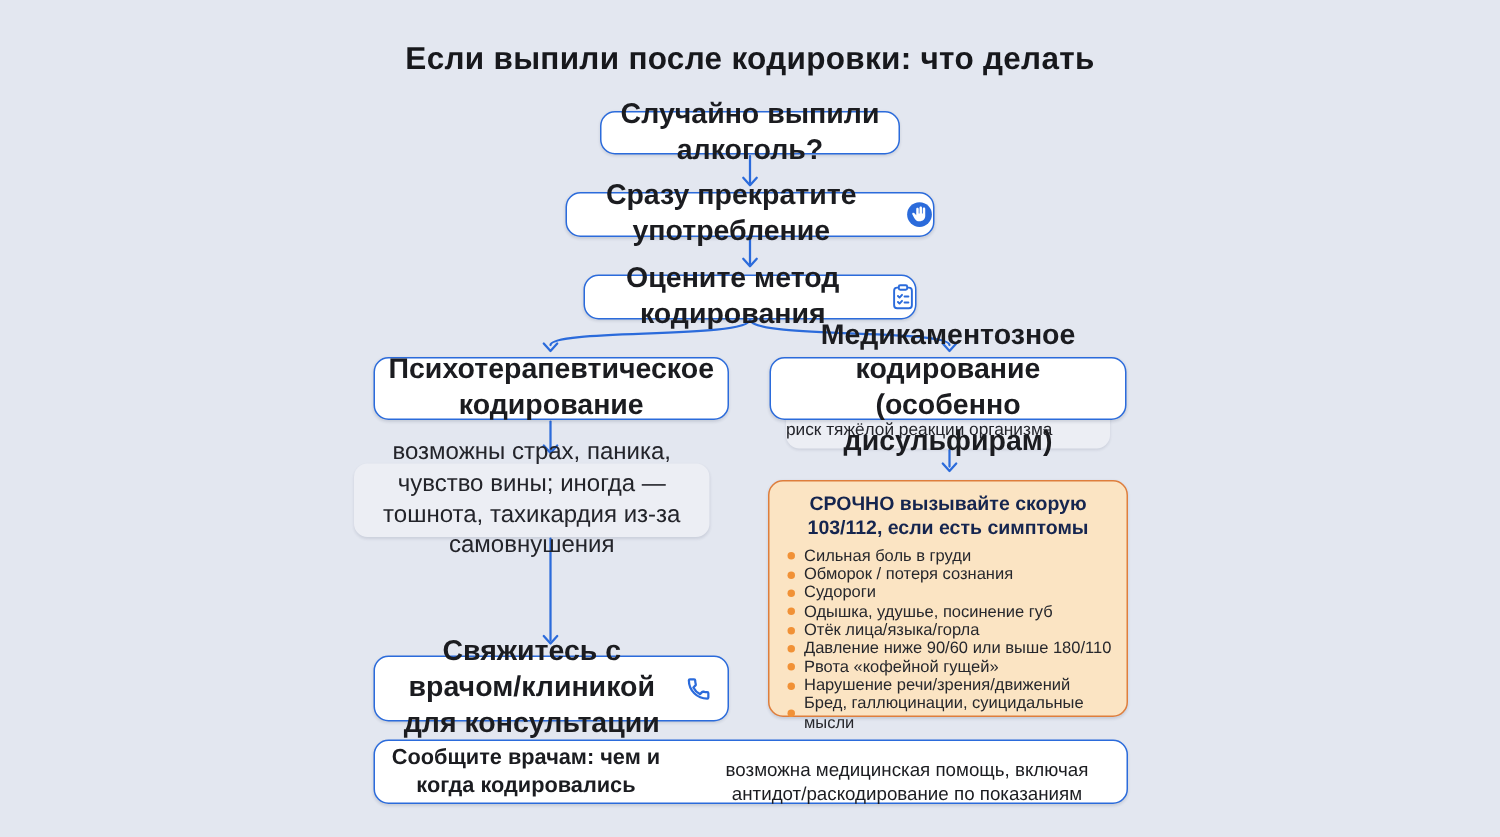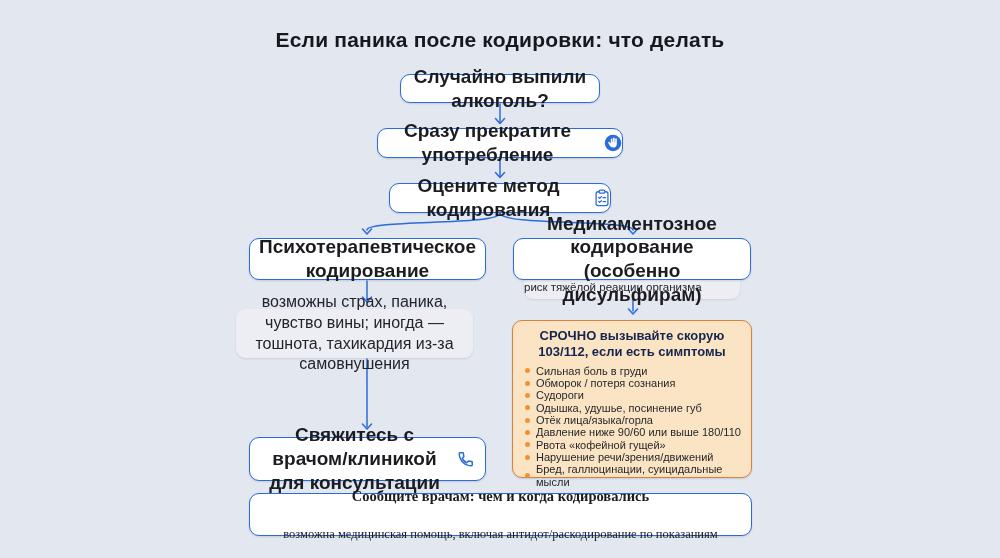--- a/index.html
+++ b/index.html
@@ -75,29 +75,29 @@
   .symptoms li{
     display:flex;align-items:center;gap:6px;
     font-size:11px;color:#26272c;
     line-height:12.35px;
   }
   .dot{
     width:5px;height:5px;border-radius:50%;
     background:#f19136;flex:0 0 auto;
   }
   .final-line2{font-size:12.5px;font-weight:400;margin-top:15px;}
-  .stack{display:flex;flex-direction:column;align-items:center;font-family:Liberation Serif, serif;}
+  .stack{display:flex;flex-direction:row;align-items:center;}
   .icon{display:inline-flex;align-items:center;flex:0 0 auto;}
 </style>
 </head>
 <body>
 
 <div class="canvas">
 
-  <div class="page-title">Если паника после кодировки: что делать</div>
+  <div class="page-title">Если выпили после кодировки: что делать</div>
 
   <svg class="connectors" width="1000" height="558" aria-hidden="true">
     <g stroke="#2b6bdb" stroke-width="1.5" fill="none" stroke-linecap="round" stroke-linejoin="round">
       <path d="M500 104 V122"></path>
         <path d="M495.5 118.5 L500 123.5 L504.5 118.5"></path>
       <path d="M500 159 V176"></path>
         <path d="M495.5 172.5 L500 177.5 L504.5 172.5"></path>
       <path d="M500 213 C500 226, 367 219, 367 230"></path>
         <path d="M362.5 229 L367 234 L371.5 229"></path>
       <path d="M500 213 C500 226, 633 219, 633 230"></path>

